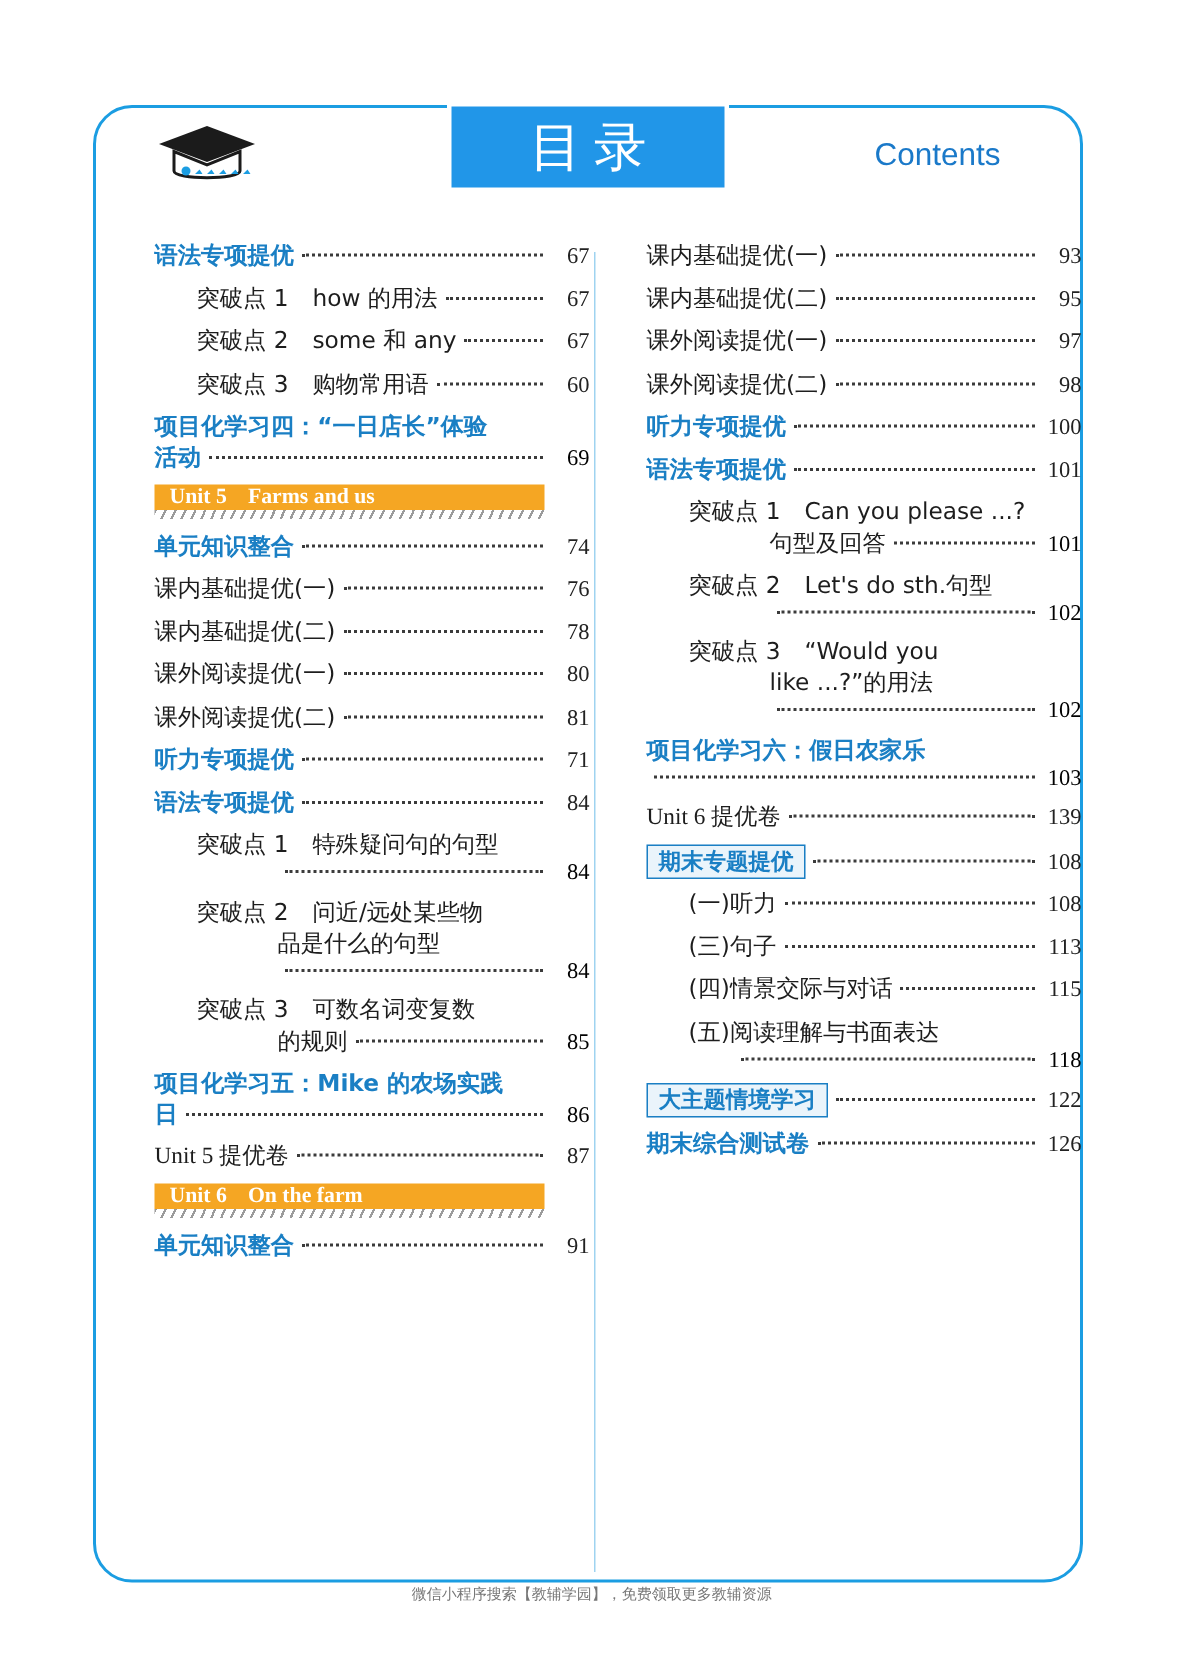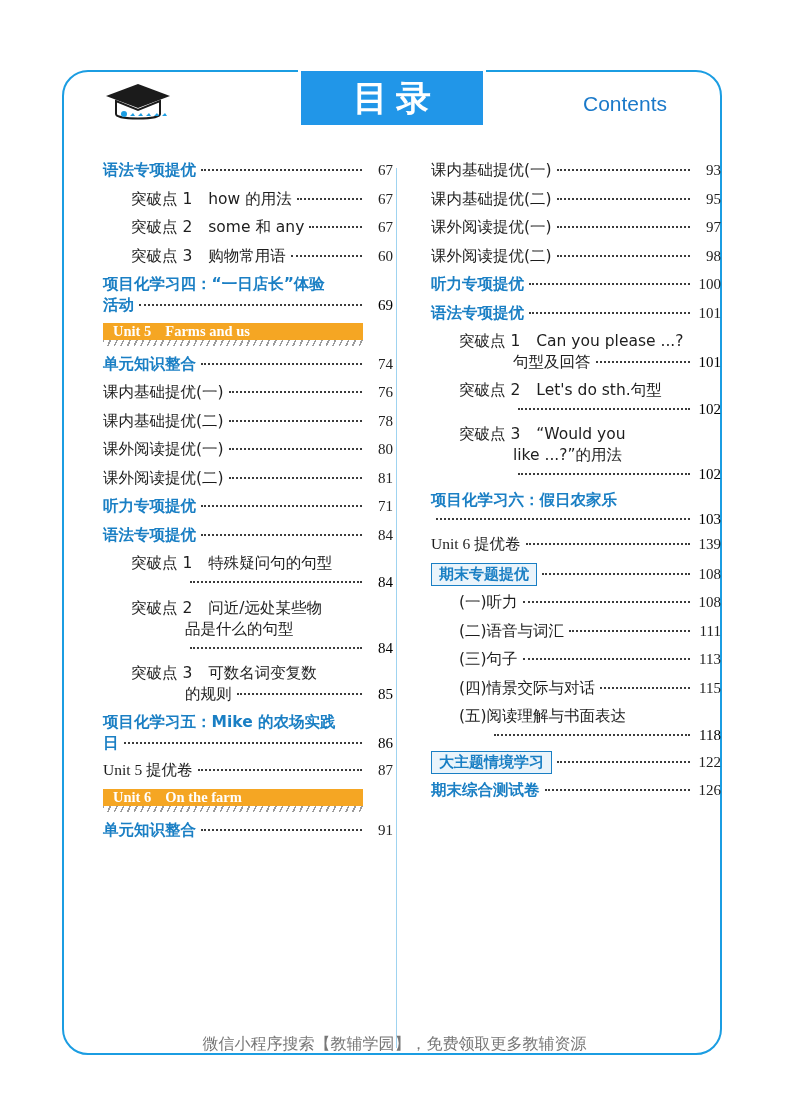--- a/index.html
+++ b/index.html
@@ -43,21 +43,21 @@
     box-sizing: border-box;
     display: flex;
     align-items: center;
     justify-content: center;
     z-index: 5;
   }
   .title-banner span {
     color: #ffffff;
     font-family: "DejaVu Sans", sans-serif;
     font-size: 35px;
-    font-weight: bold;
+    font-weight: normal;
     letter-spacing: 8px;
     text-indent: 8px;
   }
   .contents-en {
     position: absolute;
     left: 583px;
     top: 92px;
     color: #1a79c9;
     font-family: "Liberation Sans", sans-serif;
     font-size: 21px;
@@ -169,24 +169,24 @@
     padding: 1px 7px;
     color: #1a7fc4;
     font-weight: bold;
     font-size: 15px;
     font-family: "DejaVu Sans", sans-serif;
     background: #eaf4fb;
   }
   .footer {
     position: absolute;
     left: 0;
-    top: 1034px;
+    top: 1056px;
     width: 789px;
     text-align: center;
-    font-size: 16px;
+    font-size: 10px;
     color: #777;
     font-family: "DejaVu Sans", sans-serif;
   }
   .two-line-sub {
     margin-bottom: 6.5px;
   }
   .two-line-sub .l1 {
     display: flex;
     align-items: baseline;
   }
@@ -490,25 +490,20 @@
       <span class="dots"></span>
       <span class="pg">108</span>
     </div>
 
     <div class="row indent">
       <span class="label black">(一)听力</span>
       <span class="dots"></span>
       <span class="pg">108</span>
     </div>
     <div class="row indent">
-      <span class="label black">(二)语音与词汇</span>
-      <span class="dots"></span>
-      <span class="pg">111</span>
-    </div>
-    <div class="row indent">
       <span class="label black">(三)句子</span>
       <span class="dots"></span>
       <span class="pg">113</span>
     </div>
     <div class="row indent">
       <span class="label black">(四)情景交际与对话</span>
       <span class="dots"></span>
       <span class="pg">115</span>
     </div>
 

